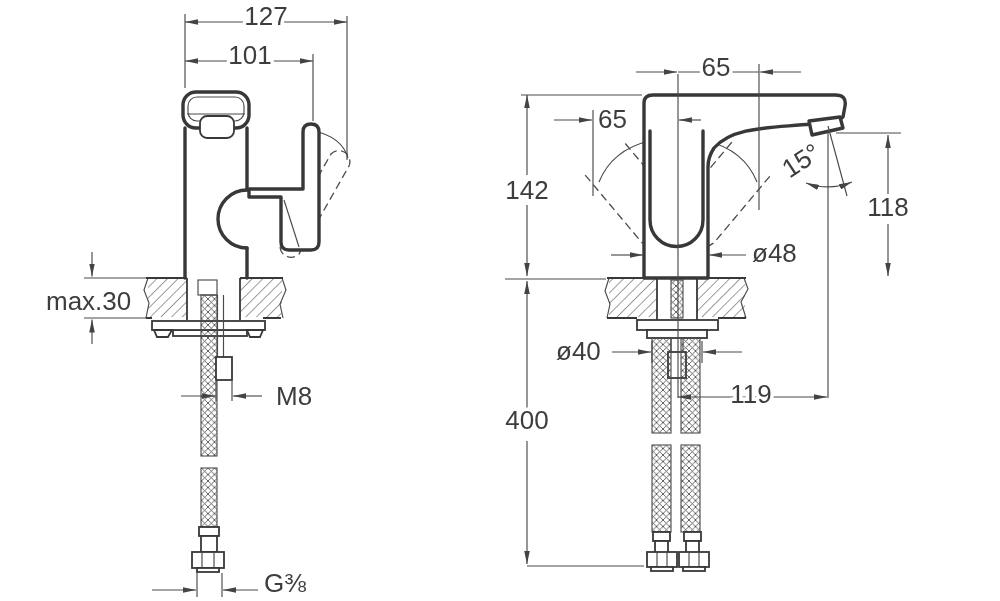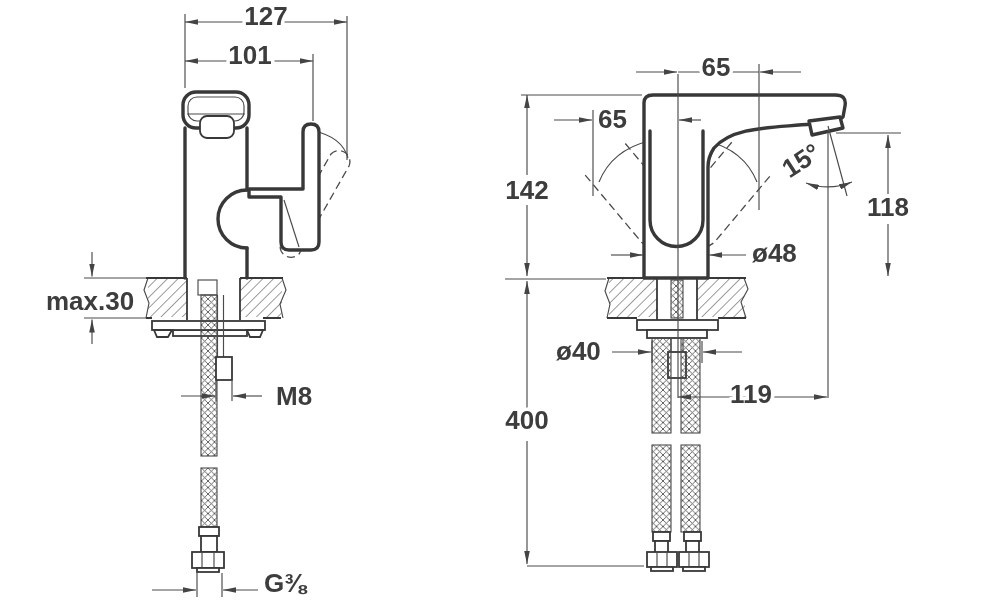--- a/index.html
+++ b/index.html
@@ -1,16 +1,16 @@
 <!DOCTYPE html>
 <html><head>
 <meta charset="utf-8">
 <style>
   html,body{margin:0;padding:0;background:#ffffff;}
-  .stage{position:relative;width:1000px;height:601px;background:#ffffff;overflow:hidden;font-weight:bold;}
+  .stage{position:relative;width:1000px;height:601px;background:#ffffff;overflow:hidden;}
   svg{display:block;}
   .thick{fill:none;stroke:#383838;stroke-width:3.4;stroke-linecap:round;stroke-linejoin:round;}
   .thickf{fill:#ffffff;stroke:#383838;stroke-width:3.4;stroke-linejoin:round;}
   .med{fill:none;stroke:#383838;stroke-width:1.8;}
   .medf{fill:#ffffff;stroke:#383838;stroke-width:1.8;}
   .thin{fill:none;stroke:#4a4a4a;stroke-width:1.15;}
   .dash{fill:none;stroke:#4a4a4a;stroke-width:1.3;stroke-dasharray:8 4.5;}
   .braid{fill:url(#braid);stroke:#4a4a4a;stroke-width:1.1;}
   .hatchfill{fill:url(#hatch);stroke:none;}
   .lbl{font-family:"Liberation Sans","DejaVu Sans",sans-serif;font-size:26px;fill:#3d3d3d;

